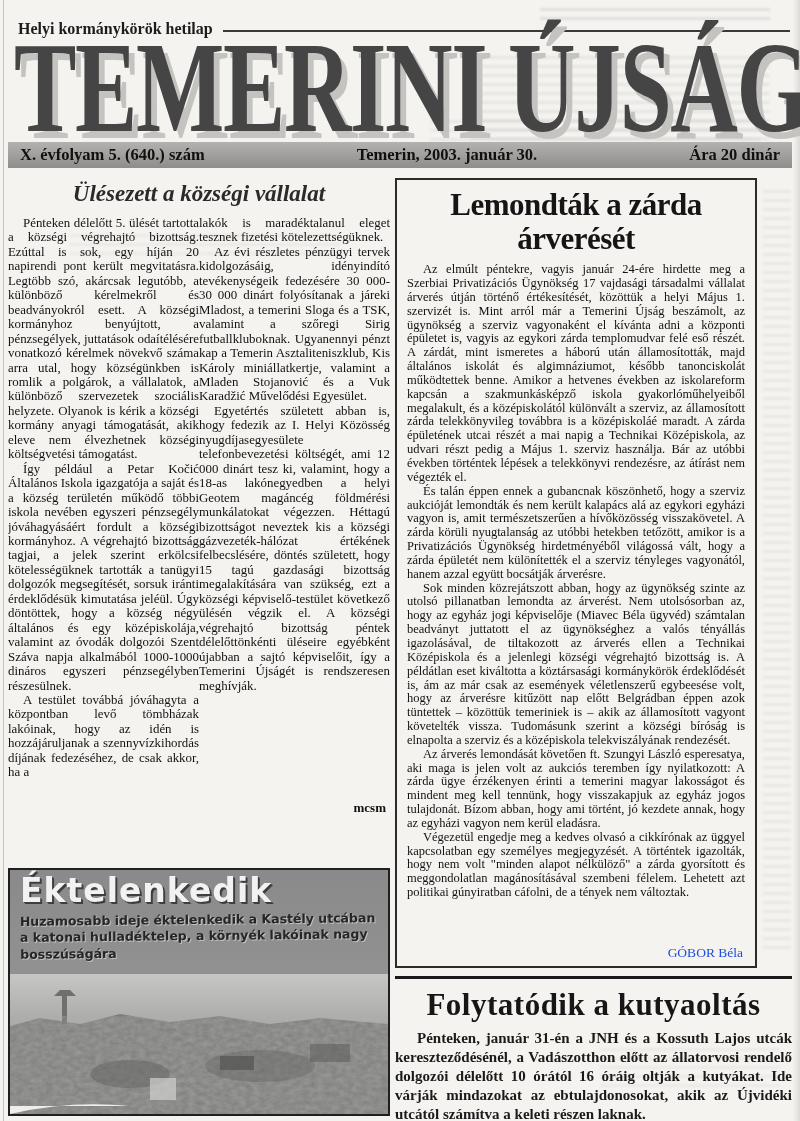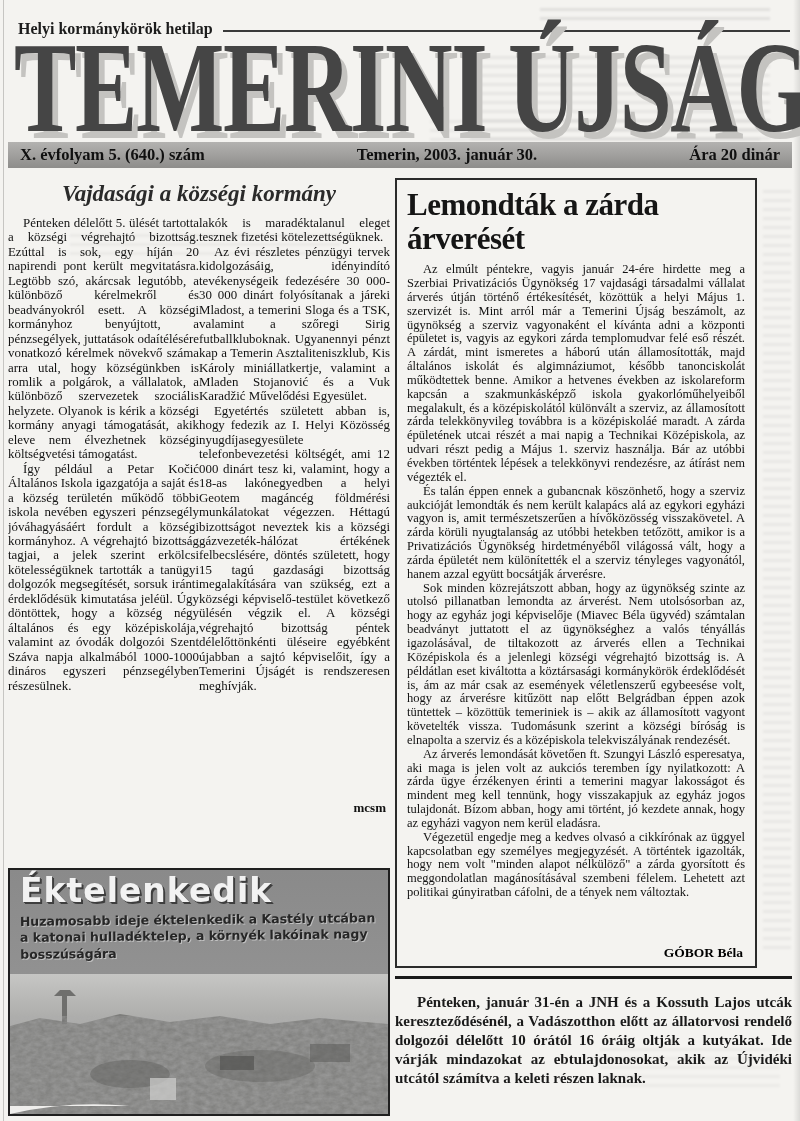--- a/index.html
+++ b/index.html
@@ -54,26 +54,26 @@
     text-shadow:2px 2px 0 #3e3e3e,1px 1px 0 #3e3e3e;}
   .photo-caption{font-family:"DejaVu Sans",sans-serif;font-weight:bold;font-size:12.5px;
     color:#262626;line-height:1.3;margin-top:3px;text-shadow:1px 1px 0 rgba(255,255,255,0.45);
     transform:rotate(-0.6deg);}
   .photo{position:absolute;left:0;right:0;bottom:0;height:140px;}
   .photo svg{display:block;width:100%;height:100%;}
 
   
   .boxed-article{position:absolute;left:395px;top:178px;width:362px;height:790px;box-sizing:border-box;
     border:2px solid #2b2b2b;padding:6px 10px 4px;}
-  .boxed-article h1{margin:2px 0 7px;font-size:31px;font-weight:bold;text-align:left;
+  .boxed-article h1{margin:2px 0 7px;font-size:31px;font-weight:bold;text-align:center;
     color:#151515;letter-spacing:-0.5px;line-height:1.1;}
   .boxed-body{height:712px;overflow:hidden;}
   .boxed-body p{margin:0;font-size:12.5px;line-height:13.85px;text-align:justify;
     text-indent:16px;color:#121212;}
-  .sig-right{position:absolute;right:12px;bottom:5px;font-weight:bold;font-size:13.5px;color:#000000;margin-left:48px;}
+  .sig-right{position:absolute;right:12px;bottom:5px;font-weight:normal;font-size:13.5px;color:#1d4ed8;margin-left:48px;}
 
   
   .bottom-article{position:absolute;left:395px;top:976px;width:397px;box-sizing:border-box;
     border-top:3px solid #1a1a1a;padding-top:8px;}
   .bottom-article h1{margin:0;font-size:31px;font-weight:bold;text-align:center;color:#161616;
     letter-spacing:0.5px;}
   .bottom-article p{margin:6px 0 0;font-weight:bold;font-size:15px;line-height:19px;
     text-align:justify;text-indent:22px;color:#1a1a1a;}
 </style>
 </head>
@@ -95,25 +95,26 @@
     </div>
     <div class="masthead">TEMERINI ÚJSÁG</div>
     <div class="info-bar">
       <span>X. évfolyam 5. (640.) szám</span>
       <span>Temerin, 2003. január 30.</span>
       <span>Ára 20 dinár</span>
     </div>
   </header>
 
   <article class="left-article">
-    <h2>Vajdasági a községi kormány</h2>
+    <h2>Ülésezett a községi vállalat</h2>
     <div class="cols">
       <div class="col">
         <p>Pénteken délelőtt 5. ülését tartotta a községi végrehajtó bizottság. Ezúttal is sok, egy híján 20 napirendi pont került megvitatásra. Legtöbb szó, akárcsak legutóbb, a különböző kérelmekről és beadványokról esett. A községi kormányhoz benyújtott, a pénzsegélyek, juttatások odaítélésére vonatkozó kérelmek növekvő száma arra utal, hogy községünkben is romlik a polgárok, a vállalatok, a különböző szervezetek szociális helyzete. Olyanok is kérik a községi kormány anyagi támogatását, akik eleve nem élvezhetnek községi költségvetési támogatást.</p>
         <p>Így például a Petar Kočić Általános Iskola igazgatója a saját és a község területén működő többi iskola nevében egyszeri pénzsegély jóváhagyásáért fordult a községi kormányhoz. A végrehajtó bizottság tagjai, a jelek szerint erkölcsi kötelességüknek tartották a tanügyi dolgozók megsegítését, sorsuk iránti érdeklődésük kimutatása jeléül. Úgy döntöttek, hogy a község négy általános és egy középiskolája, valamint az óvodák dolgozói Szent Száva napja alkalmából 1000-1000 dináros egyszeri pénzsegélyben részesülnek.</p>
+        <p>A testület továbbá jóváhagyta a központban levő tömbházak lakóinak, hogy az idén is hozzájáruljanak a szennyvízkihordás díjának fedezéséhez, de csak akkor, ha a</p>
       </div>
       <div class="col">
         <p class="cont">lakók is maradéktalanul eleget tesznek fizetési kötelezettségüknek.</p>
         <p>Az évi részletes pénzügyi tervek kidolgozásáig, idényindító tevékenységeik fedezésére 30 000-30 000 dinárt folyósítanak a járeki Mladost, a temerini Sloga és a TSK, valamint a szőregi Sirig futballkluboknak. Ugyanennyi pénzt kap a Temerin Asztaliteniszklub, Kis Károly miniállatkertje, valamint a Mladen Stojanović és a Vuk Karadžić Művelődési Egyesület.</p>
         <p>Egyetértés született abban is, hogy fedezik az I. Helyi Közösség nyugdíjasegyesülete telefonbevezetési költségét, ami 12 000 dinárt tesz ki, valamint, hogy a 18-as lakónegyedben a helyi Geotem magáncég földmérési munkálatokat végezzen. Héttagú bizottságot neveztek kis a községi gázvezeték-hálózat értékének felbecslésére, döntés született, hogy 15 tagú gazdasági bizottság megalakítására van szükség, ezt a községi képviselő-testület következő ülésén végzik el. A községi végrehajtó bizottság péntek délelőttönkénti üléseire egyébként újabban a sajtó képviselőit, így a Temerini Újságét is rendszeresen meghívják.</p>
       </div>
       <div class="sig-left">mcsm</div>
     </div>
   </article>
 
@@ -156,16 +157,17 @@
       <p>Az elmúlt péntekre, vagyis január 24-ére hirdette meg a Szerbiai Privatizációs Ügynökség 17 vajdasági társadalmi vállalat árverés útján történő értékesítését, közöttük a helyi Május 1. szervizét is. Mint arról már a Temerini Újság beszámolt, az ügynökség a szerviz vagyonaként el kívánta adni a központi épületet is, vagyis az egykori zárda templomudvar felé eső részét. A zárdát, mint ismeretes a háború után államosították, majd általános iskolát és algimnáziumot, később tanonciskolát működtettek benne. Amikor a hetvenes években az iskolareform kapcsán a szakmunkásképző iskola gyakorlóműhelyeiből megalakult, és a középiskolától különvált a szerviz, az államosított zárda telekkönyvileg továbbra is a középiskoláé maradt. A zárda épületének utcai részét a mai napig a Technikai Középiskola, az udvari részt pedig a Május 1. szerviz használja. Bár az utóbbi években történtek lépések a telekkönyvi rendezésre, az átírást nem végezték el.</p>
       <p>És talán éppen ennek a gubancnak köszönhető, hogy a szerviz aukcióját lemondták és nem került kalapács alá az egykori egyházi vagyon is, amit természetszerűen a hívőközösség visszakövetel. A zárda körüli nyugtalanság az utóbbi hetekben tetőzött, amikor is a Privatizációs Ügynökség hirdetményéből világossá vált, hogy a zárda épületét nem különítették el a szerviz tényleges vagyonától, hanem azzal együtt bocsátják árverésre.</p>
       <p>Sok minden közrejátszott abban, hogy az ügynökség szinte az utolsó pillanatban lemondta az árverést. Nem utolsósorban az, hogy az egyház jogi képviselője (Miavec Béla ügyvéd) számtalan beadványt juttatott el az ügynökséghez a valós tényállás igazolásával, de tiltakozott az árverés ellen a Technikai Középiskola és a jelenlegi községi végrehajtó bizottság is. A példátlan eset kiváltotta a köztársasági kormánykörök érdeklődését is, ám az már csak az események véletlenszerű egybeesése volt, hogy az árverésre kitűzött nap előtt Belgrádban éppen azok tüntettek – közöttük temeriniek is – akik az államosított vagyont követelték vissza. Tudomásunk szerint a községi bíróság is elnapolta a szerviz és a középiskola telekviszályának rendezését.</p>
       <p>Az árverés lemondását követően ft. Szungyi László esperesatya, aki maga is jelen volt az aukciós teremben így nyilatkozott: A zárda ügye érzékenyen érinti a temerini magyar lakosságot és mindent meg kell tennünk, hogy visszakapjuk az egyház jogos tulajdonát. Bízom abban, hogy ami történt, jó kezdete annak, hogy az egyházi vagyon nem kerül eladásra.</p>
       <p>Végezetül engedje meg a kedves olvasó a cikkírónak az üggyel kapcsolatban egy személyes megjegyzését. A történtek igazolták, hogy nem volt "minden alapot nélkülöző" a zárda gyorsított és meggondolatlan magánosításával szembeni félelem. Lehetett azt politikai gúnyiratban cáfolni, de a tények nem változtak.</p>
     </div>
     <div class="sig-right">GÓBOR Béla</div>
   </article>
 
   <article class="bottom-article">
+    <h1>Folytatódik a kutyaoltás</h1>
     <p>Pénteken, január 31-én a JNH és a Kossuth Lajos utcák kereszteződésénél, a Vadászotthon előtt az állatorvosi rendelő dolgozói délelőtt 10 órától 16 óráig oltják a kutyákat. Ide várják mindazokat az ebtulajdonosokat, akik az Újvidéki utcától számítva a keleti részen laknak.</p>
   </article>
 
 </div>
 
 </body></html>

